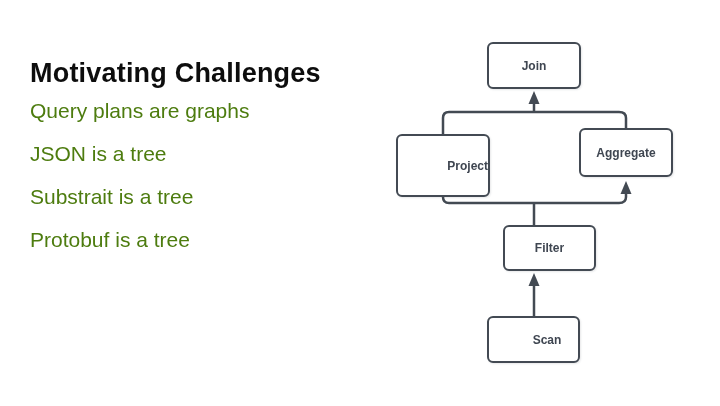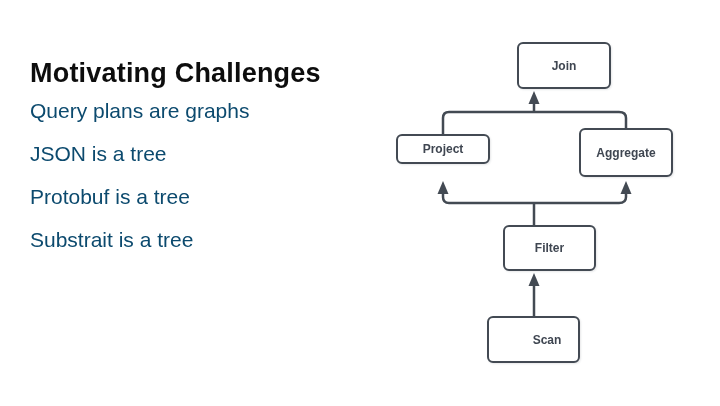--- a/index.html
+++ b/index.html
@@ -28,21 +28,21 @@
   }
   .bullet-list {
     position: absolute;
     left: 30px;
     top: 89px;
   }
   .bullet-line {
     height: 43px;
     line-height: 43px;
     font-size: 21px;
-    color: #0c4a6e;
+    color: #4d7c0f;
     white-space: nowrap;
   }
   .diagram {
     position: absolute;
     left: 0;
     top: 0;
     width: 720px;
     height: 406px;
   }
   .edges-svg {
@@ -68,38 +68,38 @@
     border: 2.5px solid #434a53;
     border-radius: 6px;
     display: flex;
     align-items: center;
     justify-content: center;
     font-size: 12px;
     font-weight: bold;
     color: #3f4651;
     box-shadow: 1px 1px 2px rgba(60, 66, 75, 0.12);
   }
-  .node-join      { left: 487px; top: 42px;  width: 94px; height: 47px; margin-left: 30px; }
-  .node-project   { left: 396px; top: 134px; width: 94px; height: 30px; }
+  .node-join      { left: 487px; top: 42px;  width: 94px; height: 47px; }
+  .node-project   { left: 396px; top: 134px; width: 94px; height: 63px; justify-content: flex-end; }
   .node-aggregate { left: 579px; top: 128px; width: 94px; height: 49px; }
   .node-filter    { left: 487px; top: 225px; width: 93px; height: 46px; margin-left: 16px; }
   .node-scan      { left: 487px; top: 316px; width: 93px; height: 47px; padding-left: 27px; }
 </style>
 </head>
 <body>
 
 <div class="slide">
 
   <h1 class="slide-title">Motivating Challenges</h1>
 
   <div class="bullet-list">
     <div class="bullet-line">Query plans are graphs</div>
     <div class="bullet-line">JSON is a tree</div>
+    <div class="bullet-line">Substrait is a tree</div>
     <div class="bullet-line">Protobuf is a tree</div>
-    <div class="bullet-line">Substrait is a tree</div>
   </div>
 
   <div class="diagram">
 
     <svg class="edges-svg" viewBox="0 0 720 406">
 
       <path d="M443,134 V118 Q443,112 449,112 H619 Q626,112 626,118 V134 M534,112 V103"></path>
       <polygon points="534,91 528.5,104 539.5,104"></polygon>
 
       <path d="M443,192 V197 Q443,203 449,203 H619 Q626,203 626,197 V192 M534,203 V225"></path>

